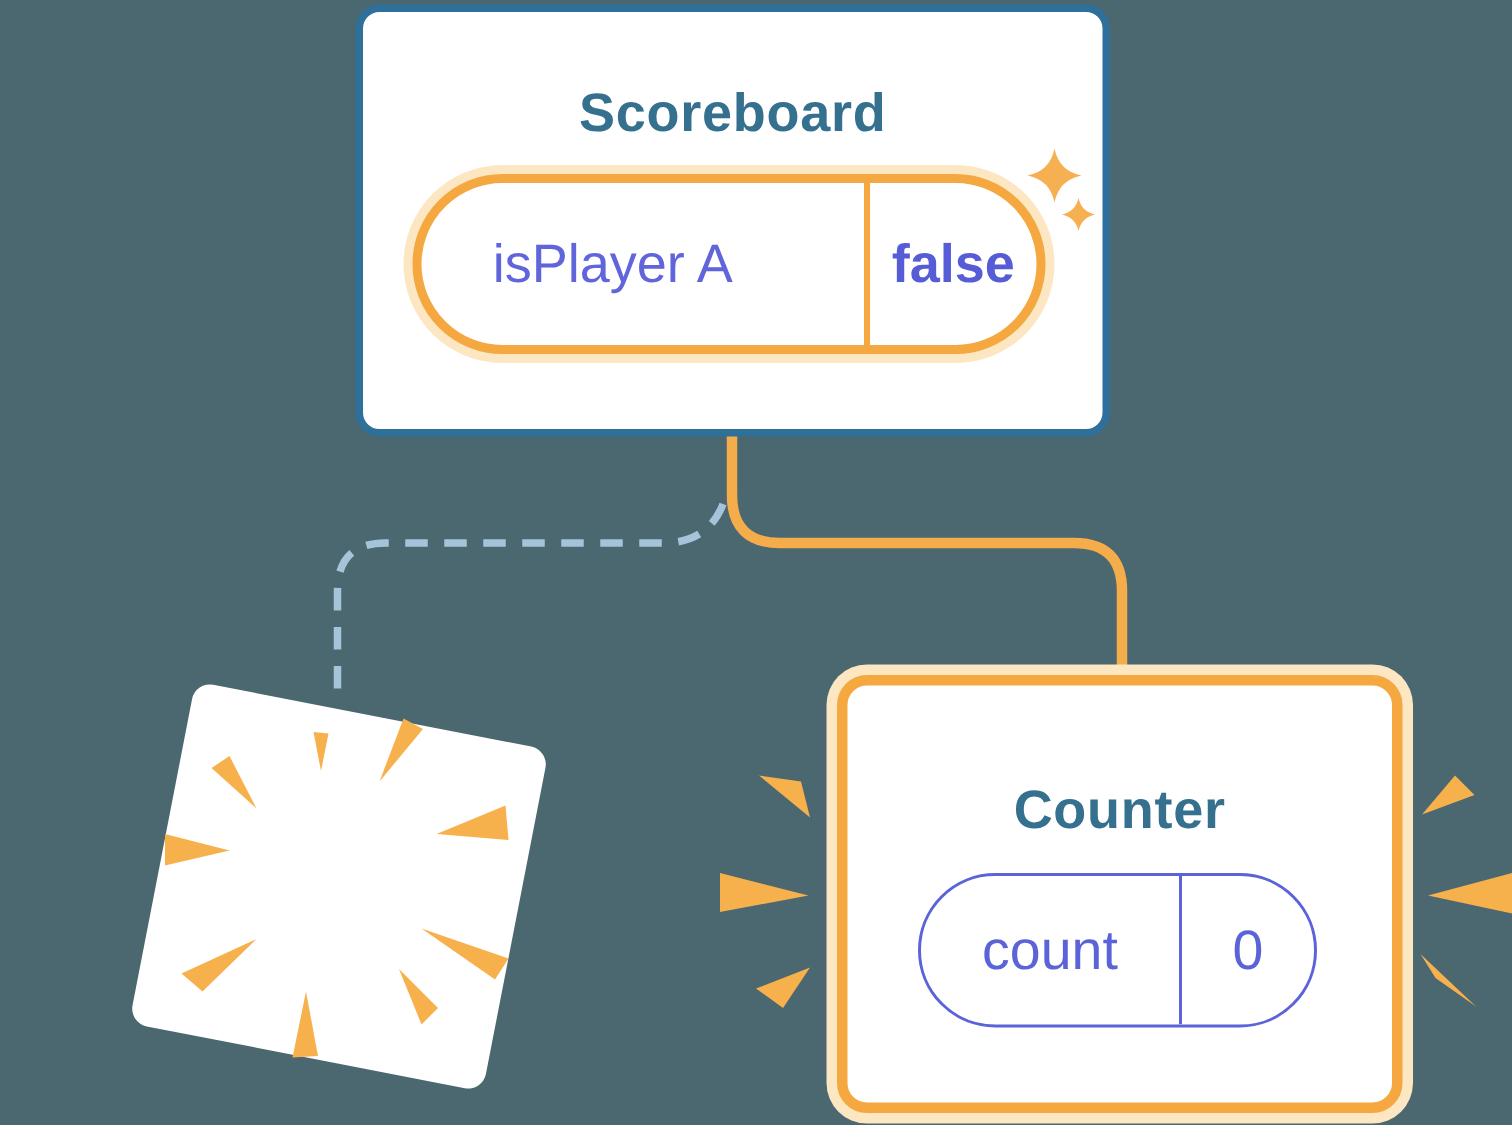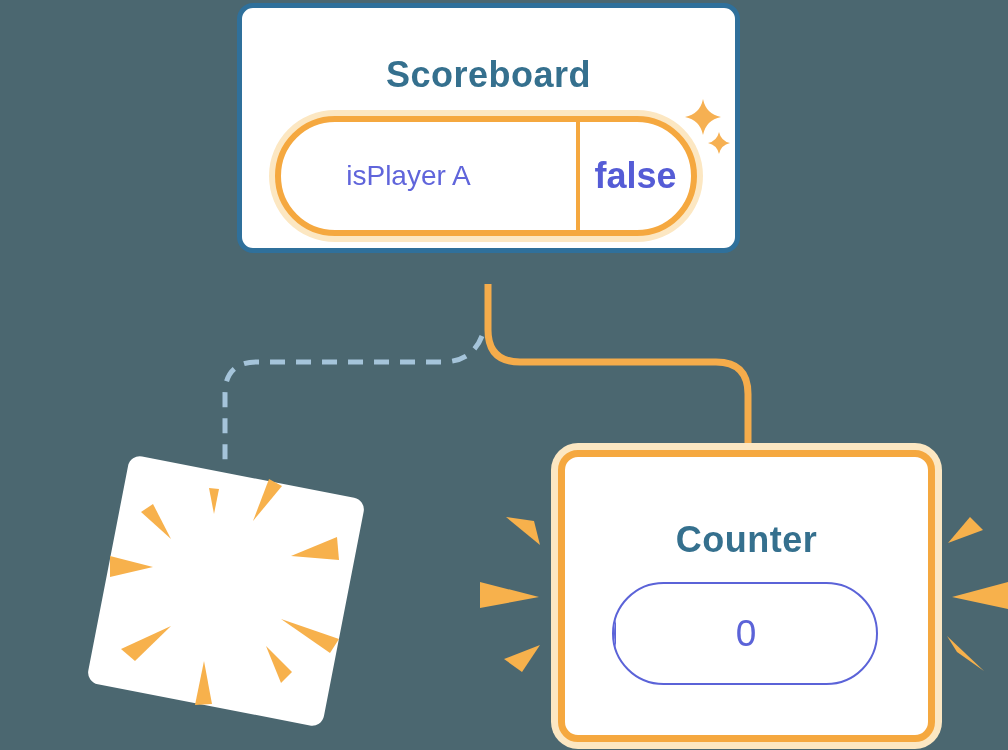--- a/index.html
+++ b/index.html
@@ -7,42 +7,42 @@
     position:relative;width:1008px;height:750px;overflow:hidden;
     background:#4B6770;
     font-family:"Liberation Sans", sans-serif;
   }
   .layer{position:absolute;left:0;top:0;width:1008px;height:750px;pointer-events:none;}
   .layer.behind{z-index:1;}
   .card{position:absolute;background:#fff;box-sizing:border-box;z-index:2;}
 
   
   .scoreboard{
-    left:237px;top:3px;width:503px;height:250px;
+    left:237px;top:3px;width:503px;height:288px;
     border:5px solid #2F709B;border-radius:16px;
   }
   .comp-title{
     position:absolute;left:0;width:100%;text-align:center;
     color:#35708E;font-size:36px;font-weight:600;letter-spacing:.5px;
   }
   .scoreboard .comp-title{top:46px;}
 
   
   .pill{
     position:absolute;box-sizing:border-box;display:flex;align-items:stretch;
     background:#fff;
   }
   .pill.orange{
     left:33px;top:108px;width:422px;height:120px;
     border:6px solid #F5A83F;border-radius:60px;
     box-shadow:0 0 0 6px #FCE7C2;
     overflow:hidden;
   }
   .pill .cell{display:flex;align-items:center;justify-content:center;}
-  .pill.orange .cell.name{width:255px;color:#6065DB;font-size:28px;}
+  .pill.orange .cell.name{width:255px;color:#6065DB;font-size:36px;}
   .pill.orange .cell.value{flex:1;color:#555CD6;font-size:36px;font-weight:700;border-left:4px solid #F5A83F;margin-left:40px;}
 
   
   .counter{
     left:558px;top:450px;width:377px;height:292px;
     border:7px solid #F5A83F;border-radius:20px;
     box-shadow:0 0 0 7px #FCE7C2;
     padding-left:24px;
   }
   .counter .comp-title{top:62px;}
@@ -77,20 +77,21 @@
       <div class="cell name">isPlayer A</div>
       <div class="cell value">false</div>
     </div>
   </div>
 
   <div class="card destroyed"></div>
 
   <div class="card counter">
     <div class="comp-title">Counter</div>
     <div class="pill purple">
+      <div class="cell name">count</div>
       <div class="cell value">0</div>
     </div>
   </div>
 
   <svg class="layer front" viewBox="0 0 1008 750">
 
     <g transform="translate(703,117)">
       <path d="M0,-18 Q3,-3 18,0 Q3,3 0,18 Q-3,3 -18,0 Q-3,-3 0,-18 Z" fill="#F6B052"></path>
     </g>
     <g transform="translate(719,143)">

